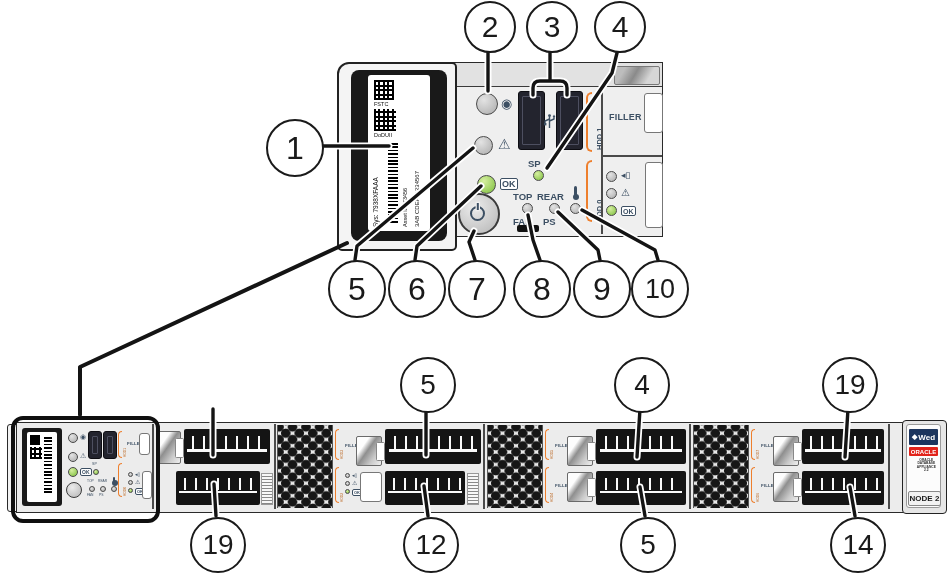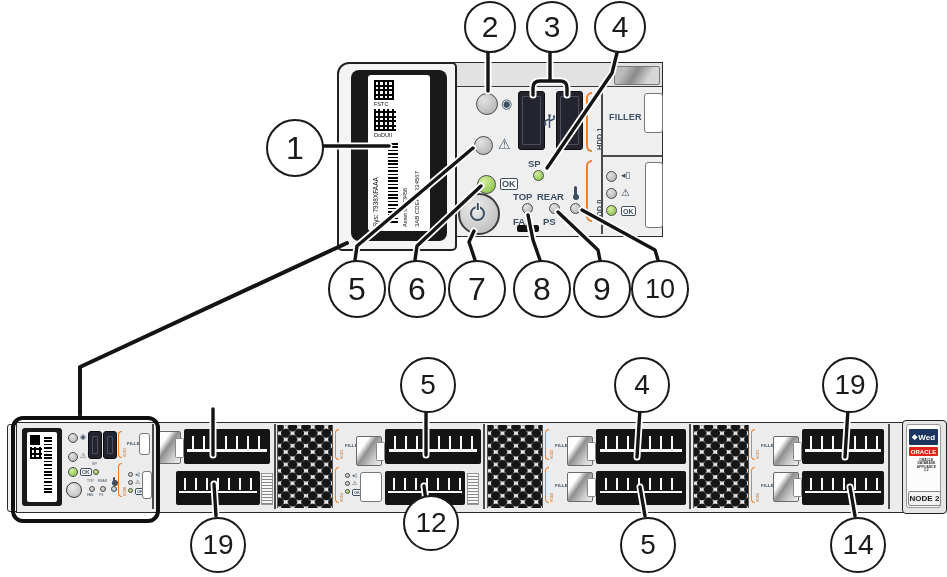--- a/index.html
+++ b/index.html
@@ -342,17 +342,17 @@
   <div class="callout co-lg" style="left:328px;top:260px;">5</div>
   <div class="callout co-lg" style="left:388px;top:260px;">6</div>
   <div class="callout co-lg" style="left:448px;top:260px;">7</div>
   <div class="callout co-lg" style="left:513px;top:260px;">8</div>
   <div class="callout co-lg" style="left:573px;top:260px;">9</div>
   <div class="callout co-lg" style="left:631px;top:260px;font-size:27px;">10</div>
   <div class="callout co-sm" style="left:400px;top:357px;">5</div>
   <div class="callout co-sm" style="left:614px;top:357px;">4</div>
   <div class="callout co-sm" style="left:822px;top:357px;">19</div>
   <div class="callout co-sm" style="left:190px;top:517px;">19</div>
-  <div class="callout co-sm" style="left:403px;top:495px;">12</div>
+  <div class="callout co-sm" style="left:403px;top:517px;">12</div>
   <div class="callout co-sm" style="left:620px;top:517px;">5</div>
   <div class="callout co-sm" style="left:830px;top:517px;">14</div>
 
 </div>
 
 </body></html>

